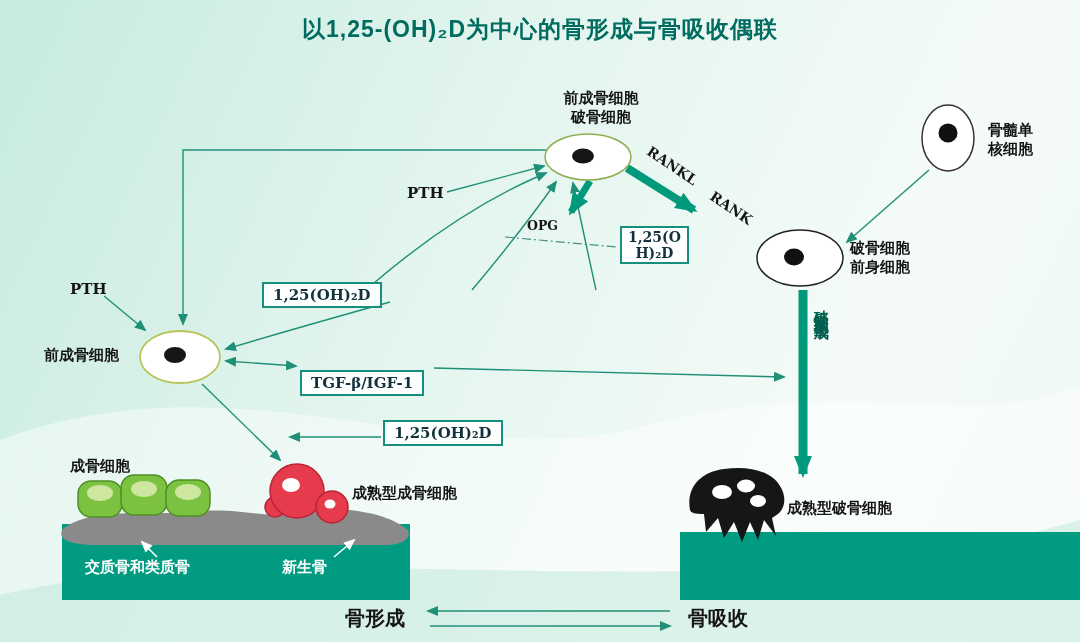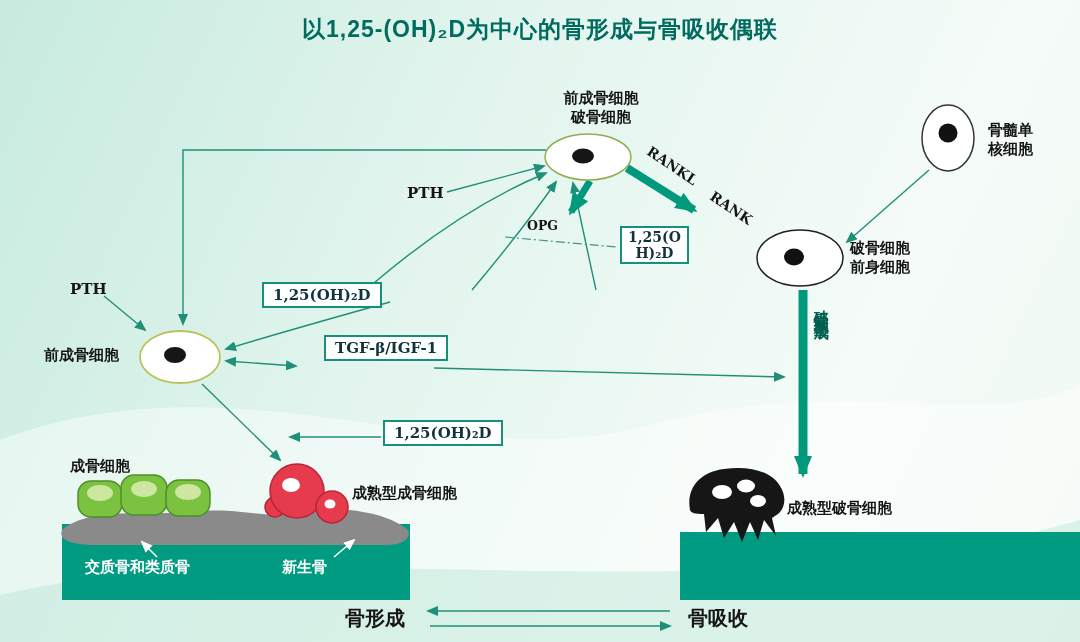--- a/index.html
+++ b/index.html
@@ -167,20 +167,20 @@
 
   <div class="box" style="left:262px;top:282px;">
     <div class="box-in">1,25(OH)₂D</div>
   </div>
   <div class="box" style="left:620px;top:226px;">
     <div class="box-in sm">
       <div>1,25(O</div>
       <div>H)₂D</div>
     </div>
   </div>
-  <div class="box" style="left:300px;top:335px;margin-left:24px;">
+  <div class="box" style="left:300px;top:370px;">
     <div class="box-in">TGF-β/IGF-1</div>
   </div>
   <div class="box" style="left:383px;top:420px;">
     <div class="box-in">1,25(OH)₂D</div>
   </div>
 
 </div>
 
 </body></html>

